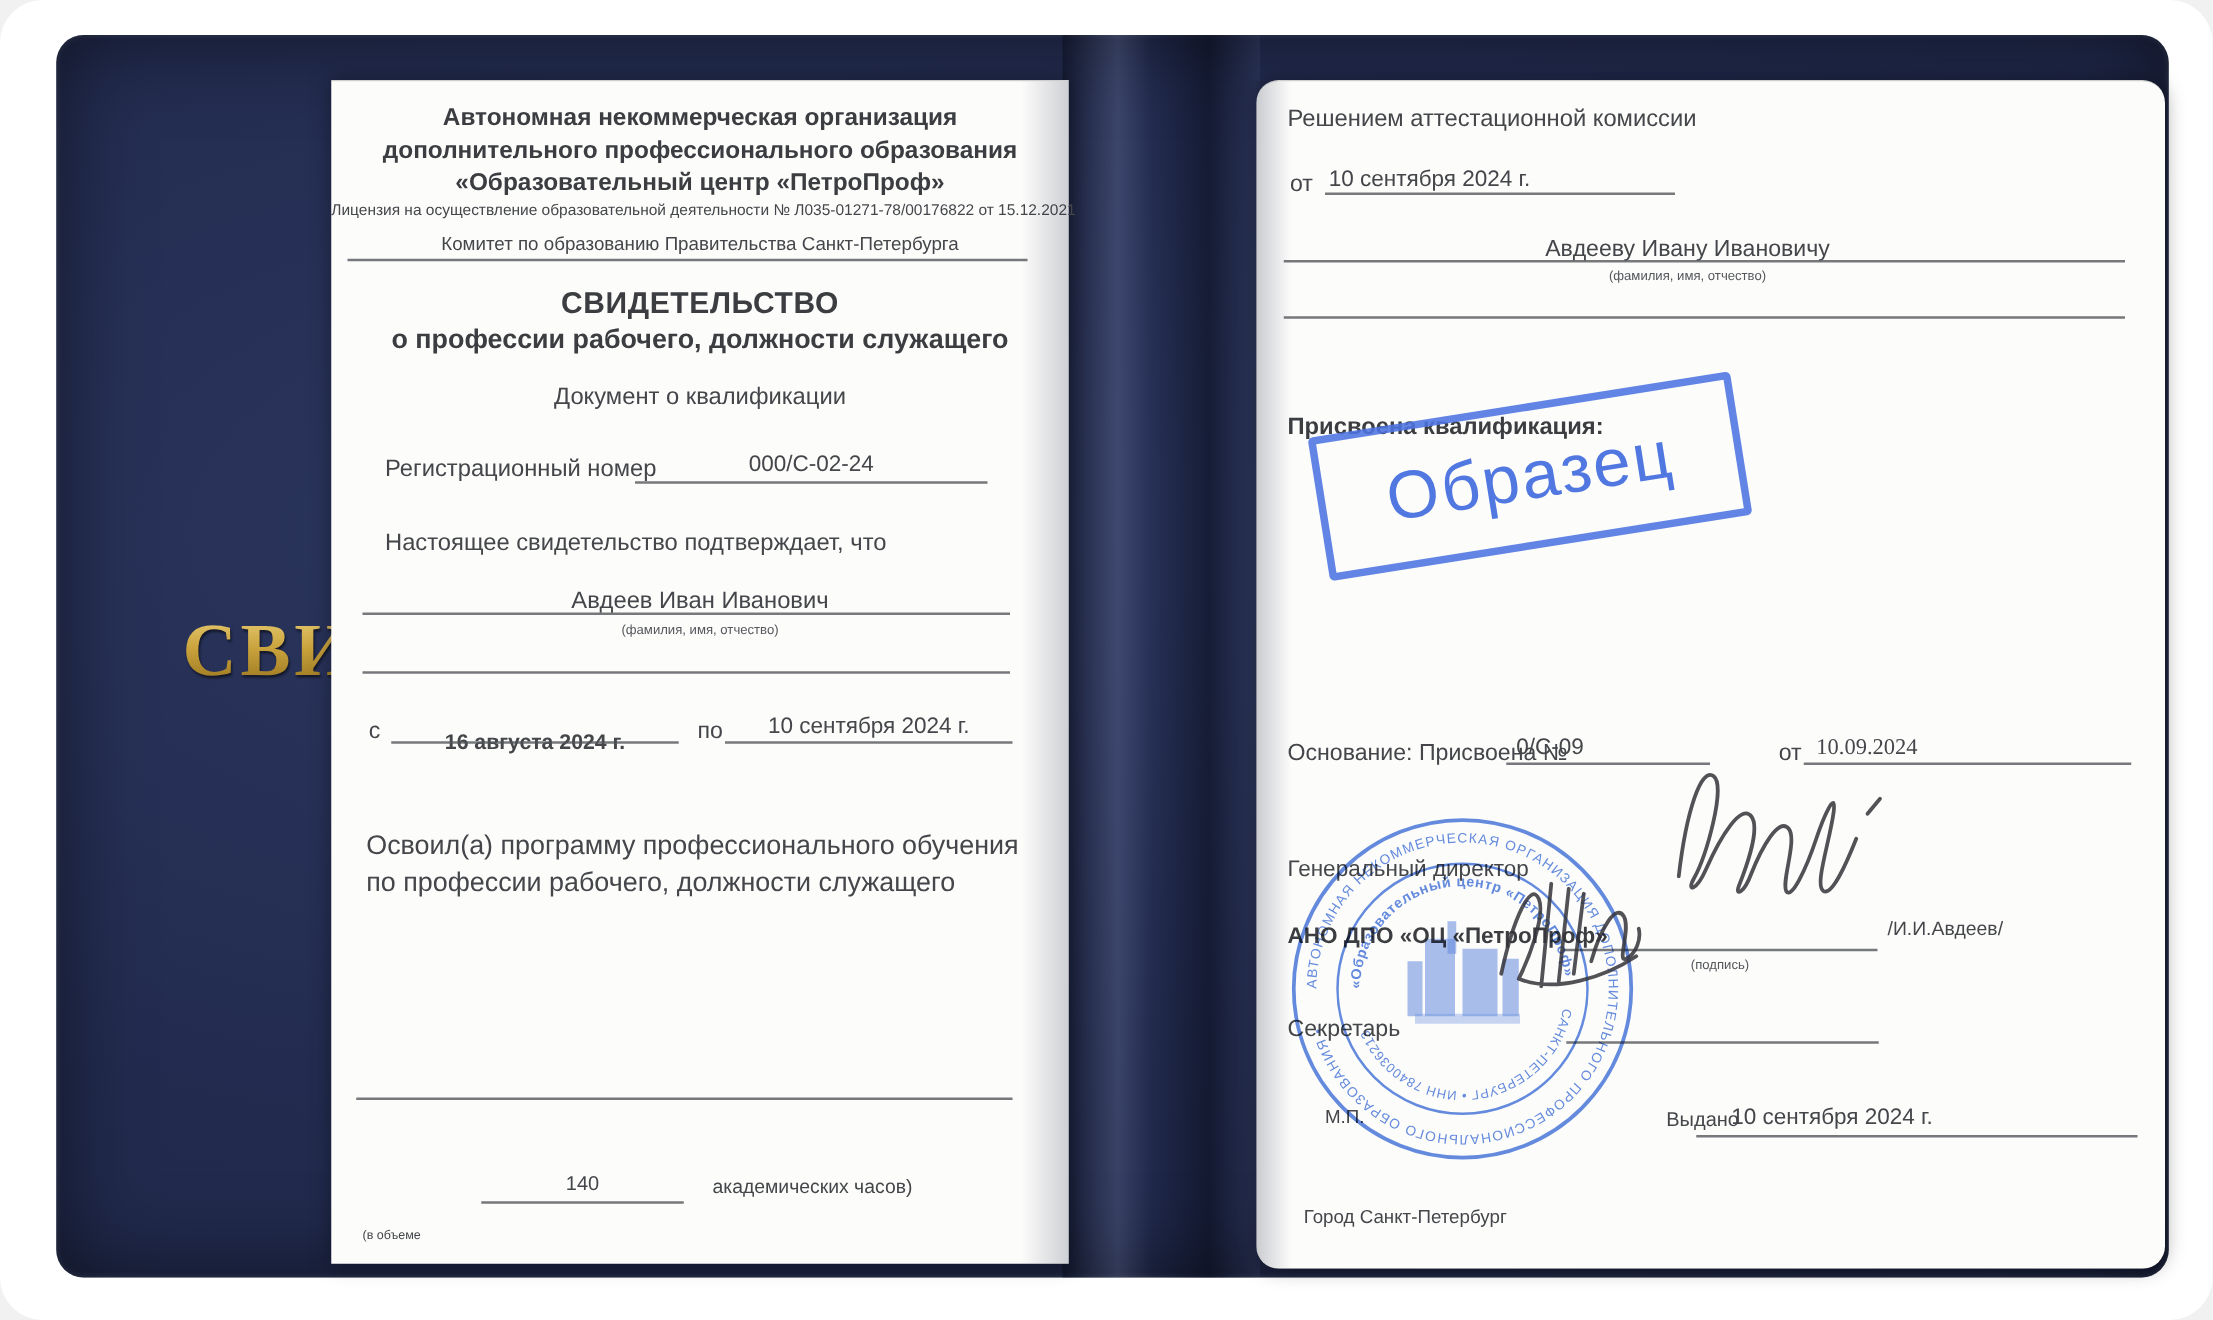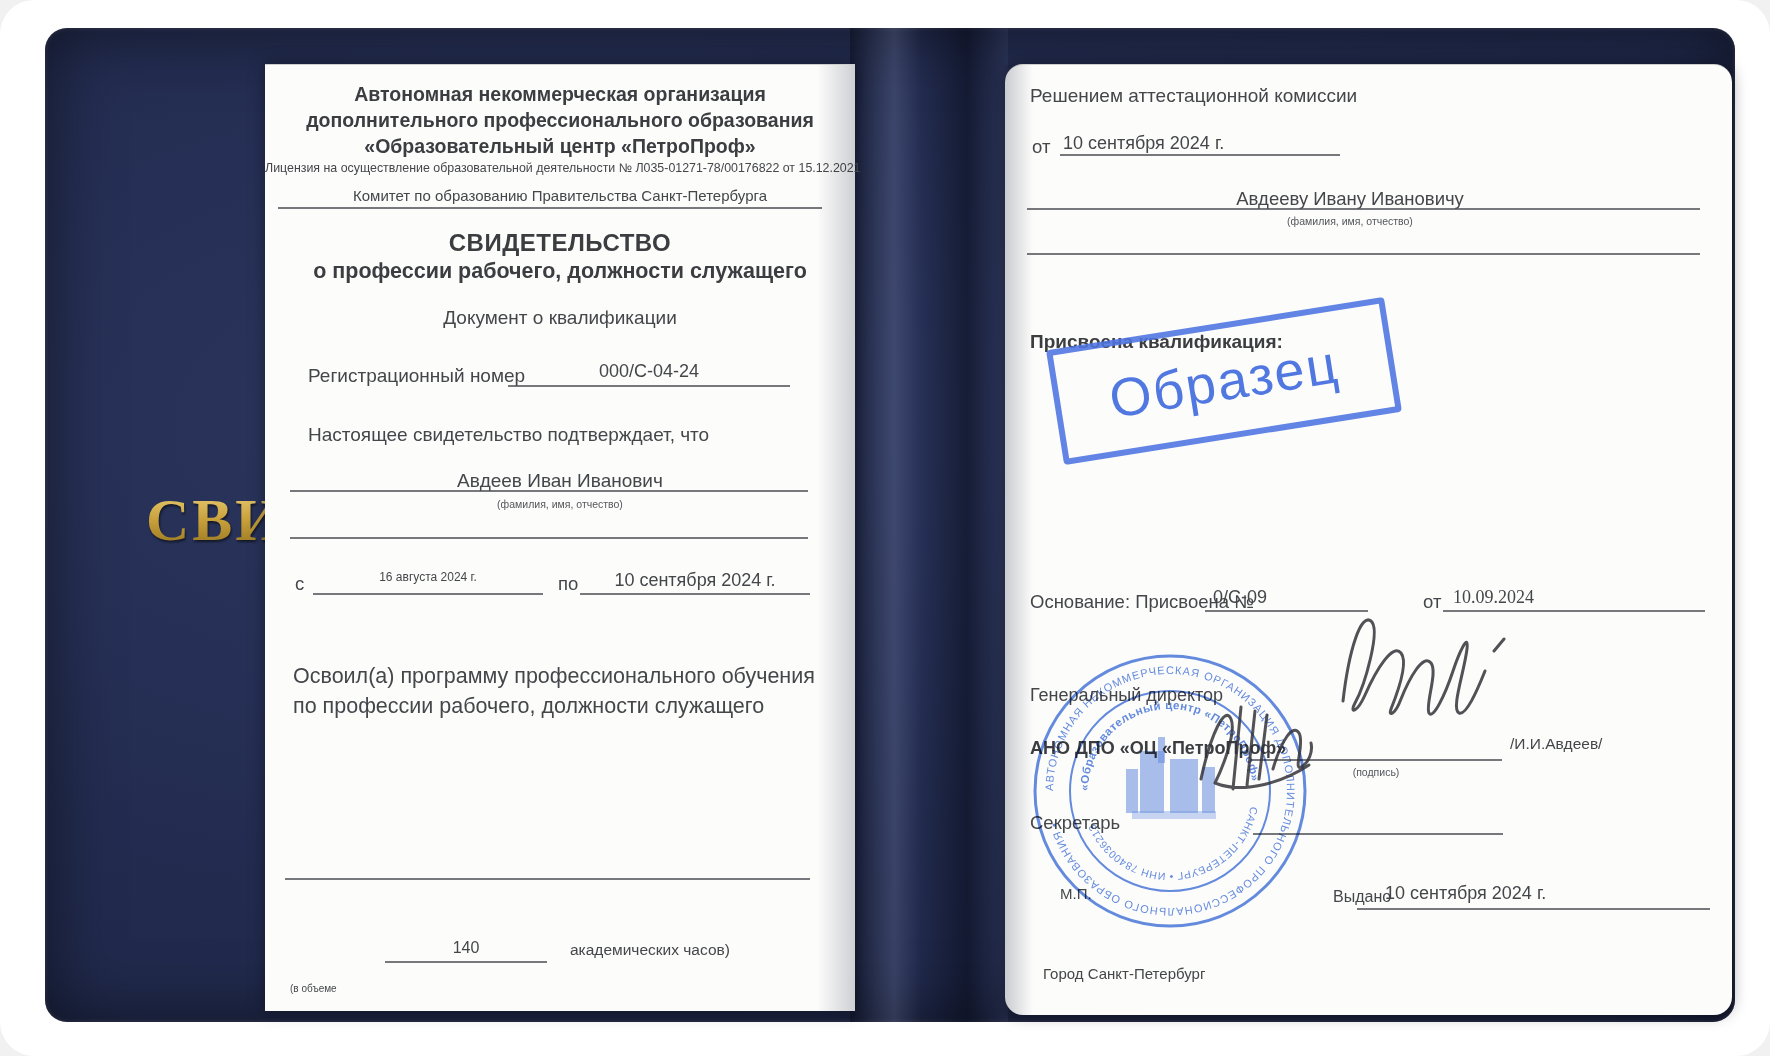--- a/index.html
+++ b/index.html
@@ -54,31 +54,31 @@
     <div class="t b c" style="top:68px;font-size:19.5px;line-height:26px;">«Образовательный центр «ПетроПроф»</div>
     <div class="t c" style="top:96px;font-size:12.4px;">Лицензия на осуществление образовательной деятельности № Л035-01271-78/00176822 от 15.12.2021</div>
     <div class="t c" style="top:122px;font-size:15px;">Комитет по образованию Правительства Санкт-Петербурга</div>
     <div class="rule" style="left:13px;top:142px;width:544px;"></div>
 
     <div class="t b c" style="top:164px;font-size:24px;letter-spacing:.5px;">СВИДЕТЕЛЬСТВО</div>
     <div class="t c" style="top:242px;font-size:19px;">Документ о квалификации</div>
     <div class="t b c" style="top:194px;font-size:21.5px;">о профессии рабочего, должности служащего</div>
 
     <div class="t" style="left:43px;top:300px;font-size:19px;">Регистрационный номер</div>
-    <div class="t val" style="left:243px;top:296px;width:282px;font-size:18px;">000/С-04-24</div>
+    <div class="t val" style="left:243px;top:296px;width:282px;font-size:18px;">000/С-02-24</div>
     <div class="rule" style="left:243px;top:320px;width:282px;"></div>
 
     <div class="t" style="left:43px;top:359px;font-size:19px;">Настоящее свидетельство подтверждает, что</div>
     <div class="t c" style="top:405px;font-size:19px;">Авдеев Иван Иванович</div>
     <div class="rule" style="left:25px;top:425px;width:518px;"></div>
     <div class="t cap c" style="top:433px;">(фамилия, имя, отчество)</div>
     <div class="rule" style="left:25px;top:472px;width:518px;"></div>
 
     <div class="t" style="left:30px;top:508px;">с</div>
-    <div class="t val" style="left:48px;top:505px;width:230px;font-size:12px;">16 августа 2024 г.</div>
+    <div class="t val" style="left:48px;top:519px;width:230px;font-size:17px;font-weight:bold;">16 августа 2024 г.</div>
     <div class="rule" style="left:48px;top:528px;width:230px;"></div>
     <div class="t" style="left:293px;top:508px;">по</div>
     <div class="t val" style="left:315px;top:505px;width:230px;font-size:18px;">10 сентября 2024 г.</div>
     <div class="rule" style="left:315px;top:528px;width:230px;"></div>
 
     <div class="t program" style="left:28px;top:556px;width:530px;font-size:21.5px;line-height:30px;margin-top:40px;">Освоил(а) программу профессионального обучения по профессии рабочего, должности служащего</div>
 
     <div class="rule" style="left:20px;top:813px;width:525px;"></div>
     <div class="t" style="left:25px;top:876px;font-size:10px;margin-top:42px;">(в объеме</div>
     <div class="t val" style="left:120px;top:873px;width:162px;font-size:16px;">140</div>

